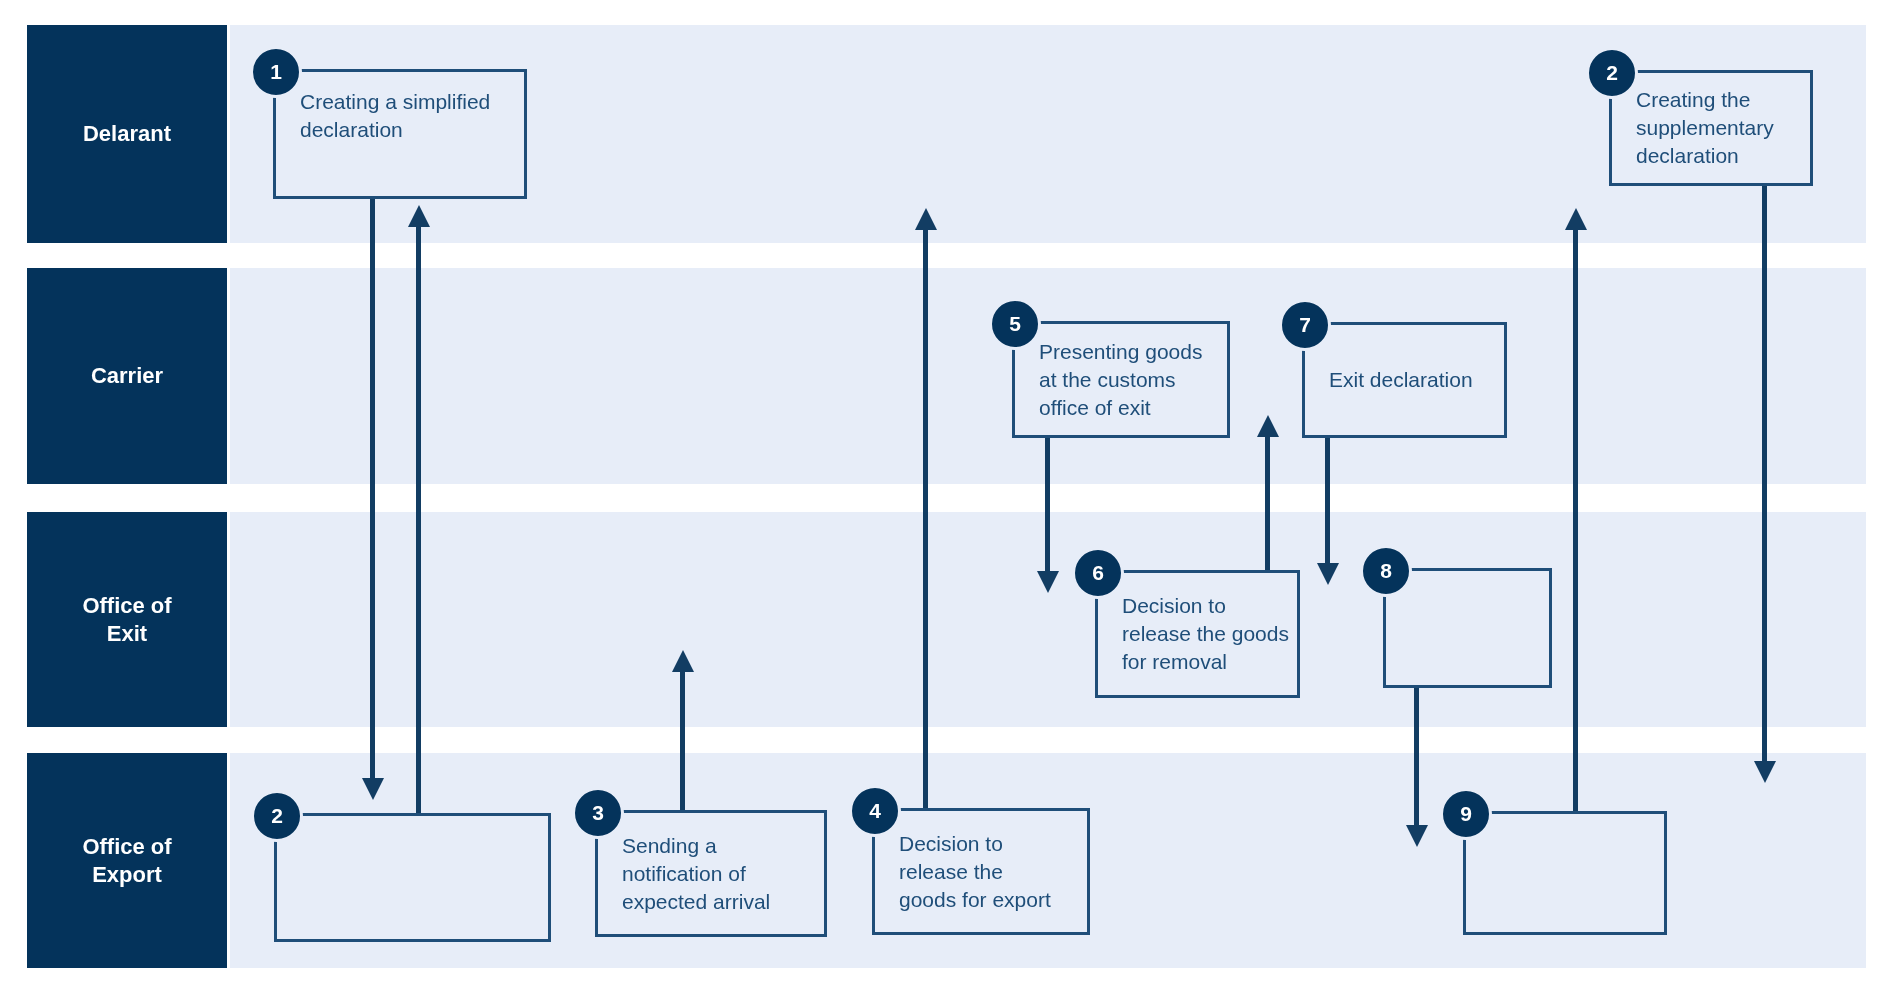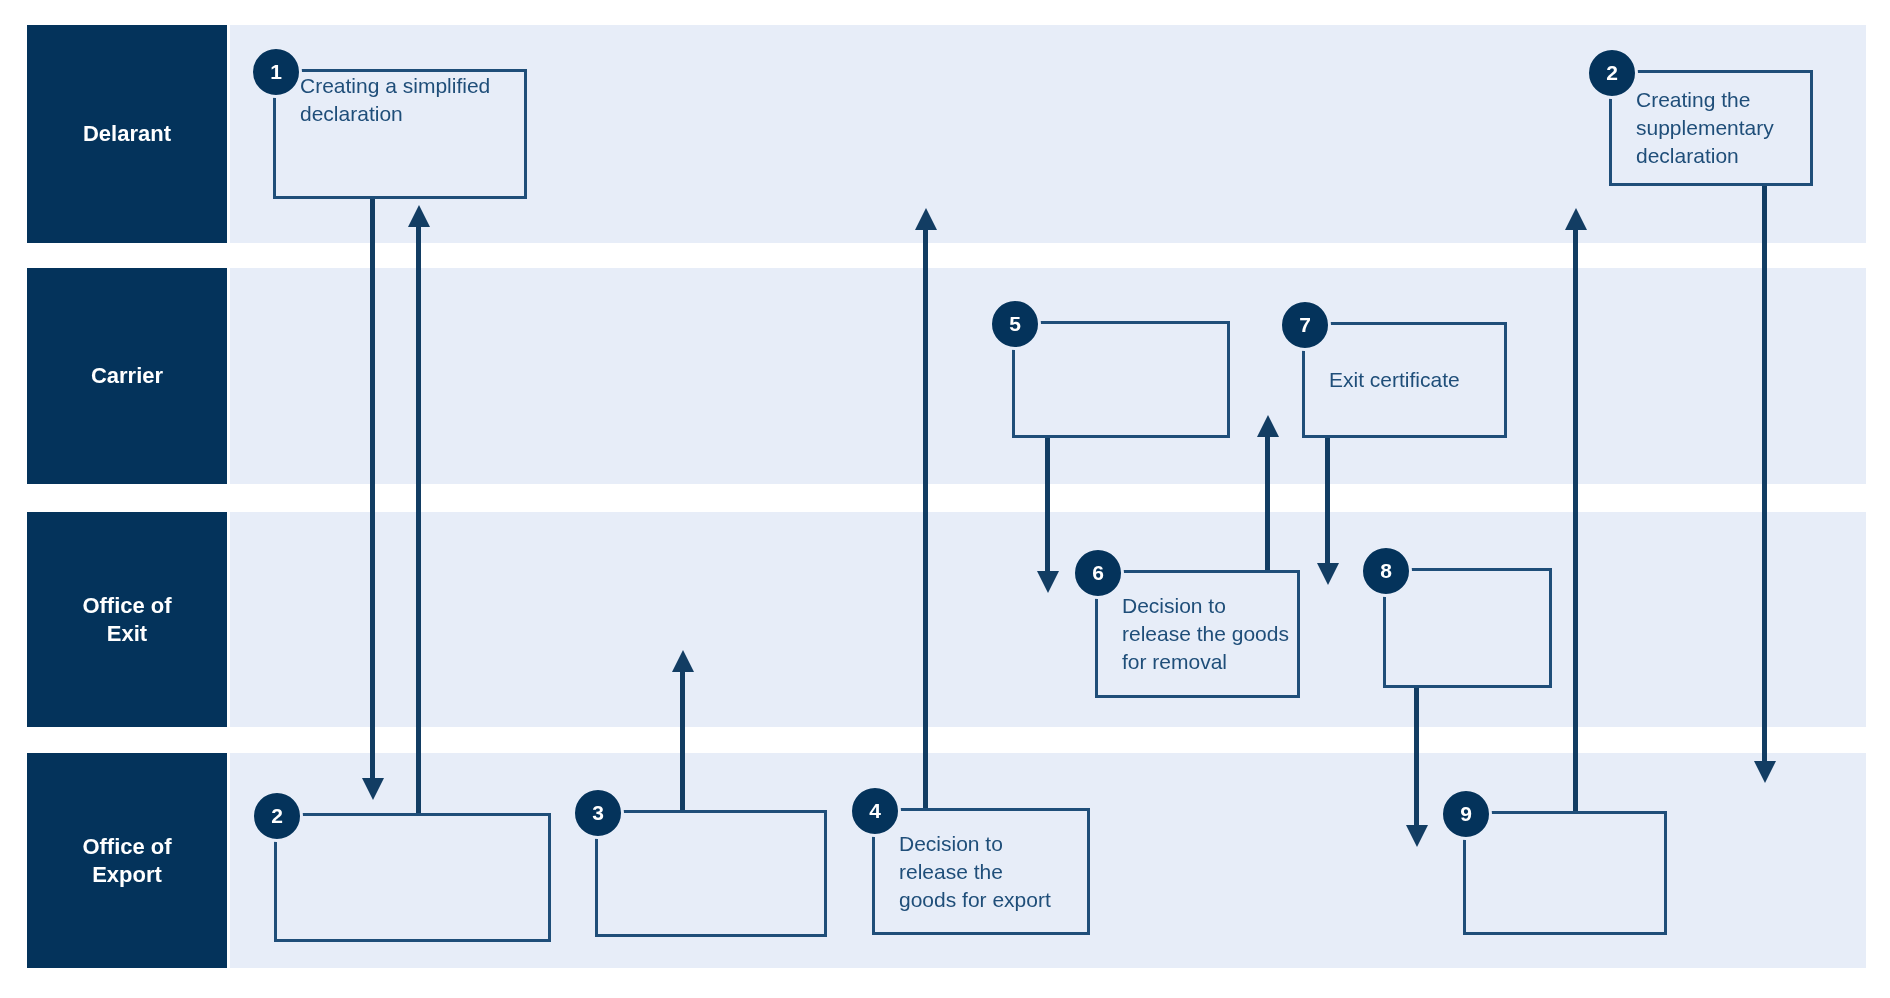--- a/index.html
+++ b/index.html
@@ -19,21 +19,21 @@
     background:#e7edf8;
   }
 
   
   .step-box{
     position:absolute;box-sizing:border-box;
     background:#e7edf8;border:3px solid #1f4e79;
     display:flex;align-items:center;
   }
   .step-box.top-align{align-items:flex-start;}
-  .step-box.top-align .step-label{}
+  .step-box.top-align .step-label{padding-top:16px;}
   .step-label{
     padding-left:24px;padding-right:8px;
     color:#1f4e79;font-size:21px;line-height:28px;
     white-space:pre-line;
   }
   .step-circle{
     position:absolute;left:-26px;top:-26px;
     width:46px;height:46px;border-radius:50%;
     background:#04335b;border:3px solid #e7edf8;
     color:#ffffff;font-size:21px;font-weight:bold;
@@ -104,43 +104,49 @@
     <div class="step-label">Creating a simplified
 declaration</div>
   </div>
 
   <div class="step-box" style="left:274px;top:813px;width:277px;height:129px;">
     <div class="step-circle">2</div>
   </div>
 
   <div class="step-box" style="left:595px;top:810px;width:232px;height:127px;">
     <div class="step-circle">3</div>
+    <div class="step-label">Sending a
+notification of
+expected arrival</div>
   </div>
 
   <div class="step-box" style="left:872px;top:808px;width:218px;height:127px;">
     <div class="step-circle">4</div>
     <div class="step-label">Decision to
 release the
 goods for export</div>
   </div>
 
   <div class="step-box" style="left:1012px;top:321px;width:218px;height:117px;">
     <div class="step-circle">5</div>
+    <div class="step-label">Presenting goods
+at the customs
+office of exit</div>
   </div>
 
   <div class="step-box" style="left:1095px;top:570px;width:205px;height:128px;">
     <div class="step-circle">6</div>
     <div class="step-label">Decision to
 release the goods
 for removal</div>
   </div>
 
   <div class="step-box" style="left:1302px;top:322px;width:205px;height:116px;">
     <div class="step-circle">7</div>
-    <div class="step-label">Exit certificate</div>
+    <div class="step-label">Exit declaration</div>
   </div>
 
   <div class="step-box" style="left:1383px;top:568px;width:169px;height:120px;">
     <div class="step-circle">8</div>
   </div>
 
   <div class="step-box" style="left:1463px;top:811px;width:204px;height:124px;">
     <div class="step-circle">9</div>
   </div>
 

